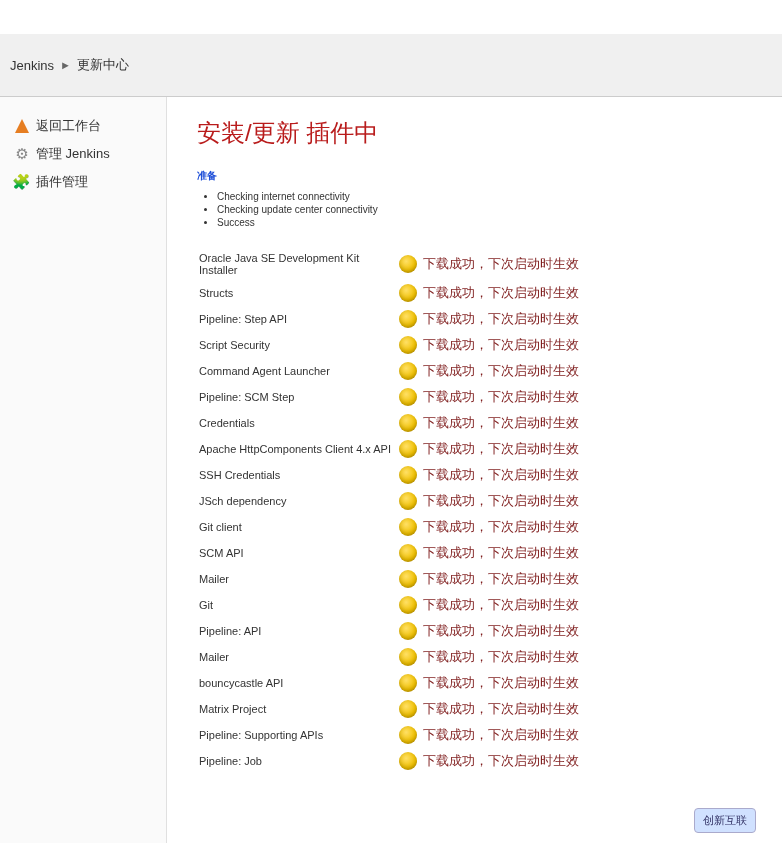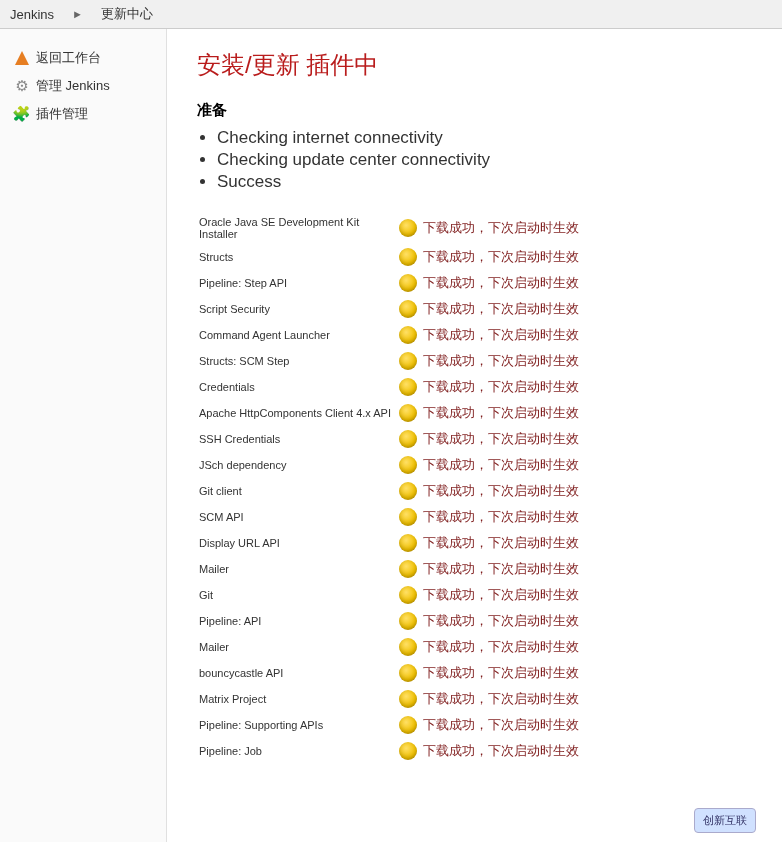--- a/index.html
+++ b/index.html
@@ -2,25 +2,26 @@
 <html><head>
   <meta charset="utf-8">
   <style>
     * { margin: 0; padding: 0; box-sizing: border-box; }
     body { font-family: Arial, sans-serif; font-size: 13px; color: #333; background: #fff; }
 
     
     .breadcrumb {
       background: #f0f0f0;
       border-bottom: 1px solid #ccc;
-      padding: 5px 10px;
+      padding: 22px 10px;
       font-size: 13px;
       display: flex;
       align-items: center;
-      gap: 18px;
+      gap: 6px;
+      margin-top: 34px;
     }
     .breadcrumb a { color: #333; text-decoration: none; }
     .breadcrumb-sep { color: #666; font-size: 11px; }
 
     
     .layout {
       display: flex;
       min-height: calc(843px - 30px);
     }
 
@@ -80,33 +81,33 @@
     }
 
     .page-title {
       font-size: 24px;
       font-weight: normal;
       color: #b91c1c;
       margin-bottom: 20px;
     }
 
     .section-label {
-      font-size: 15px;
+      font-size: 10px;
       font-weight: bold;
-      color: #000000;
+      color: #1d4ed8;
       margin-bottom: 8px;
     }
 
     .prep-list {
       list-style: disc;
       padding-left: 20px;
       margin-bottom: 20px;
     }
     .prep-list li {
-      font-size: 17px;
+      font-size: 10px;
       color: #333;
       margin-bottom: 2px;
     }
 
     
     .plugin-table {
       width: 100%;
       border-collapse: collapse;
     }
     .plugin-table tr td {
@@ -232,21 +233,21 @@
           <tr>
             <td class="plugin-name">Command Agent Launcher</td>
             <td>
               <div class="plugin-status">
                 <span class="status-ball"></span>
                 <span>下载成功，下次启动时生效</span>
               </div>
             </td>
           </tr>
           <tr>
-            <td class="plugin-name">Structs: SCM Step</td>
+            <td class="plugin-name">Pipeline: SCM Step</td>
             <td>
               <div class="plugin-status">
                 <span class="status-ball"></span>
                 <span>下载成功，下次启动时生效</span>
               </div>
             </td>
           </tr>
           <tr>
             <td class="plugin-name">Credentials</td>
             <td>
@@ -287,29 +288,20 @@
             <td class="plugin-name">Git client</td>
             <td>
               <div class="plugin-status">
                 <span class="status-ball"></span>
                 <span>下载成功，下次启动时生效</span>
               </div>
             </td>
           </tr>
           <tr>
             <td class="plugin-name">SCM API</td>
-            <td>
-              <div class="plugin-status">
-                <span class="status-ball"></span>
-                <span>下载成功，下次启动时生效</span>
-              </div>
-            </td>
-          </tr>
-          <tr>
-            <td class="plugin-name">Display URL API</td>
             <td>
               <div class="plugin-status">
                 <span class="status-ball"></span>
                 <span>下载成功，下次启动时生效</span>
               </div>
             </td>
           </tr>
           <tr>
             <td class="plugin-name">Mailer</td>
             <td>

